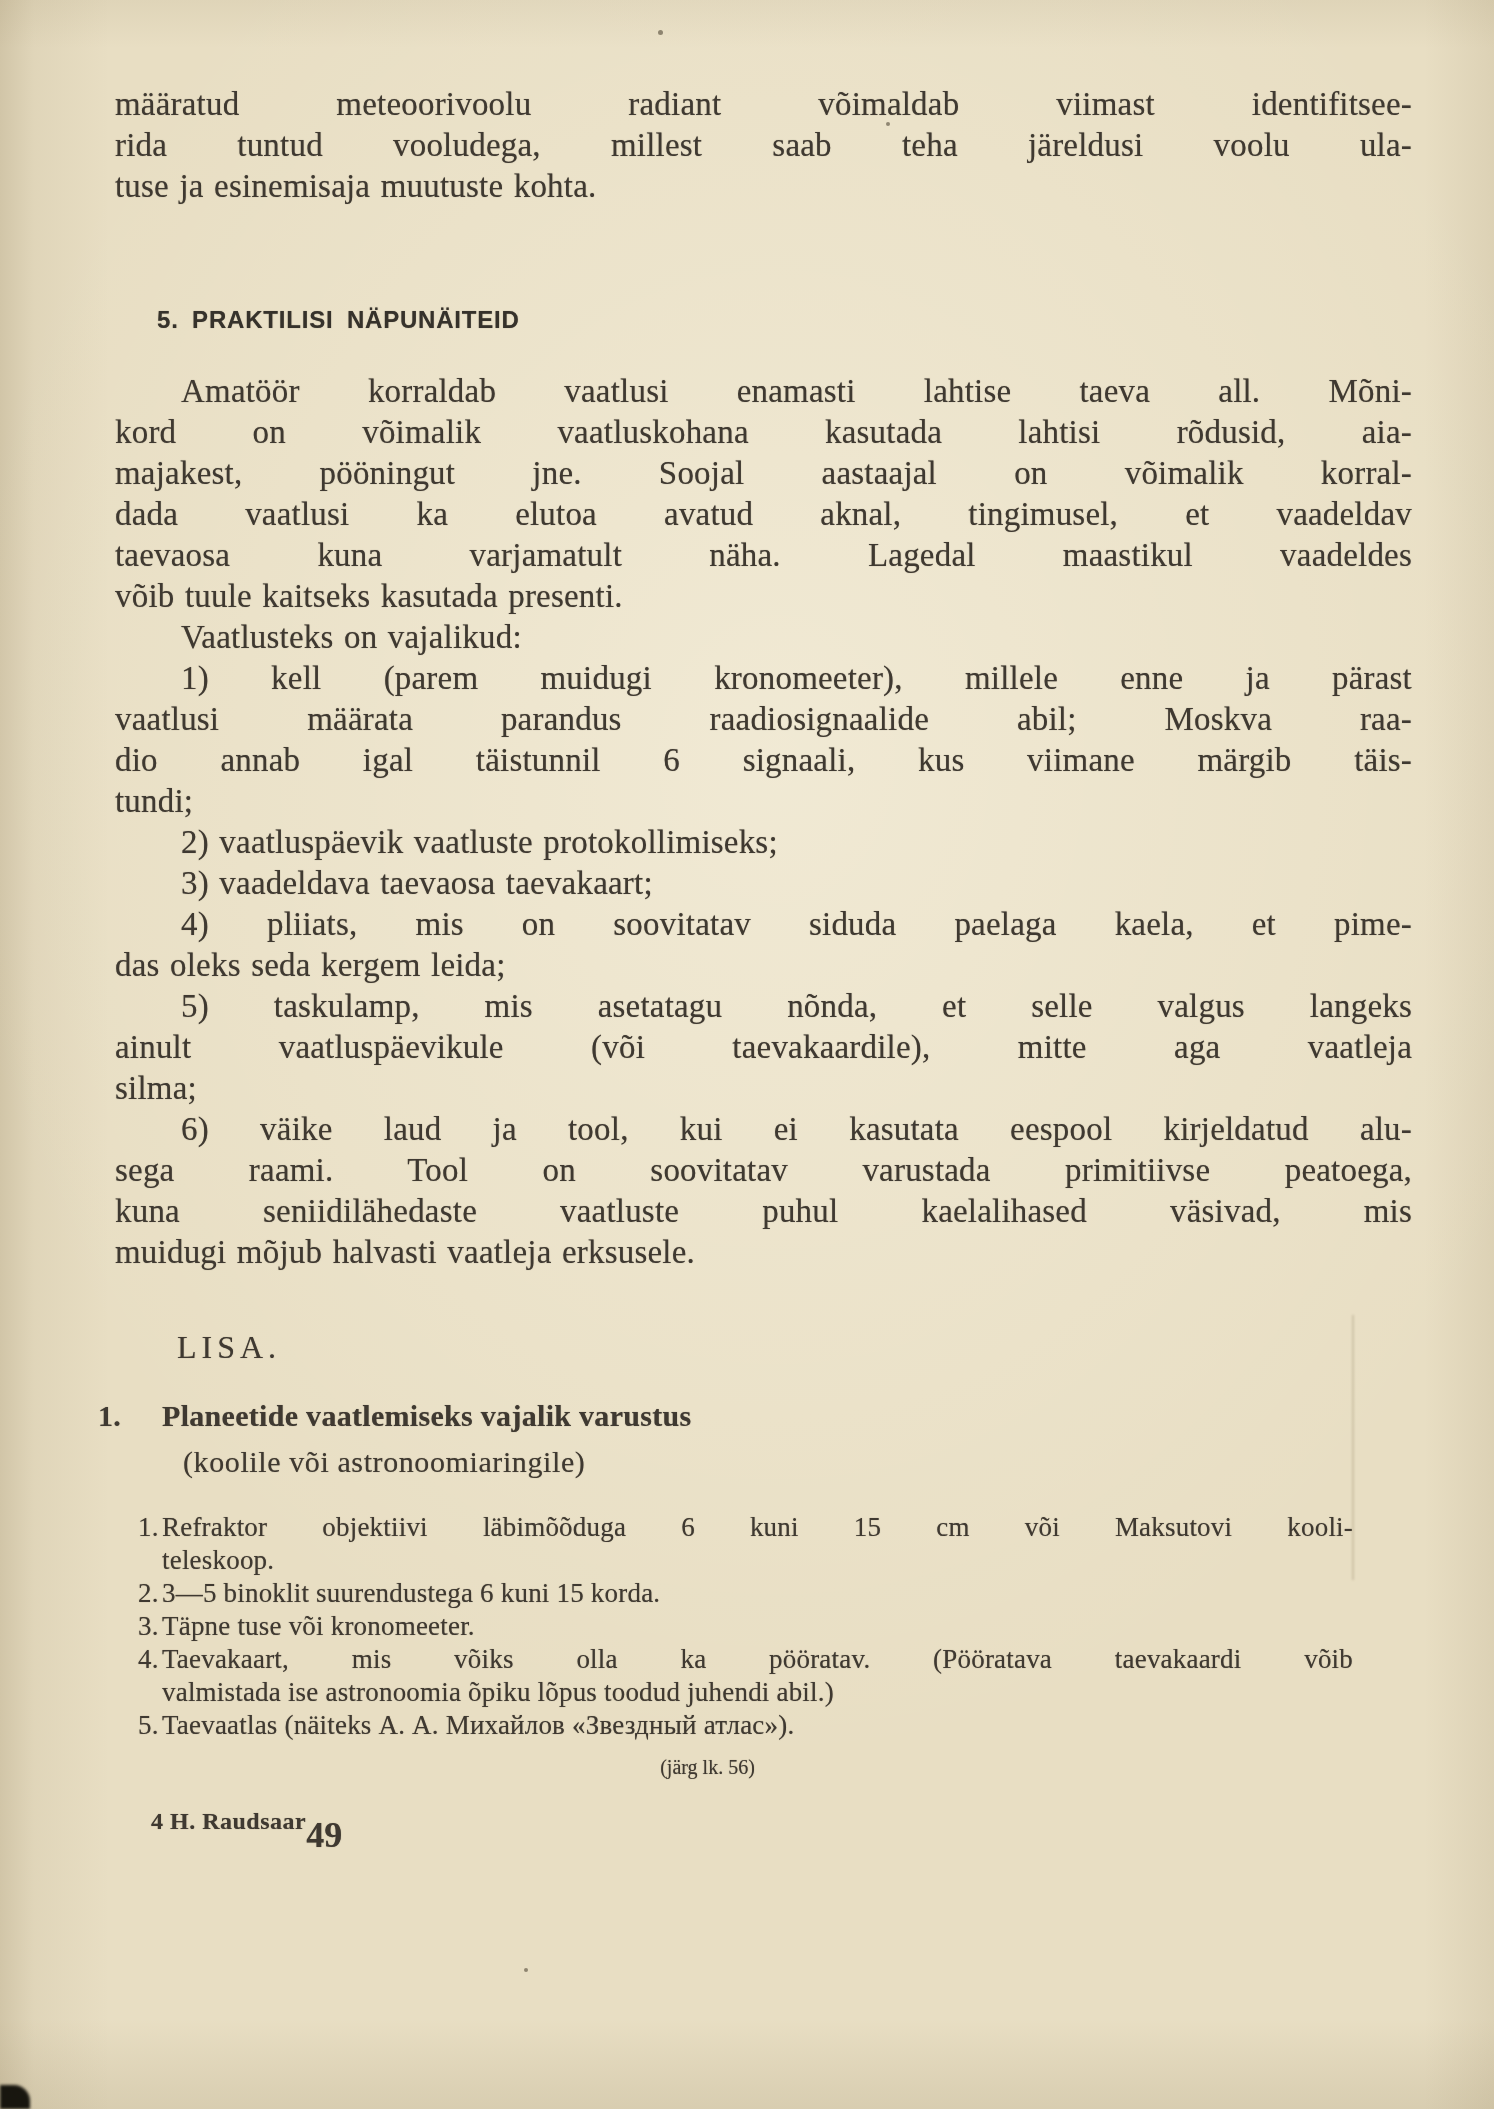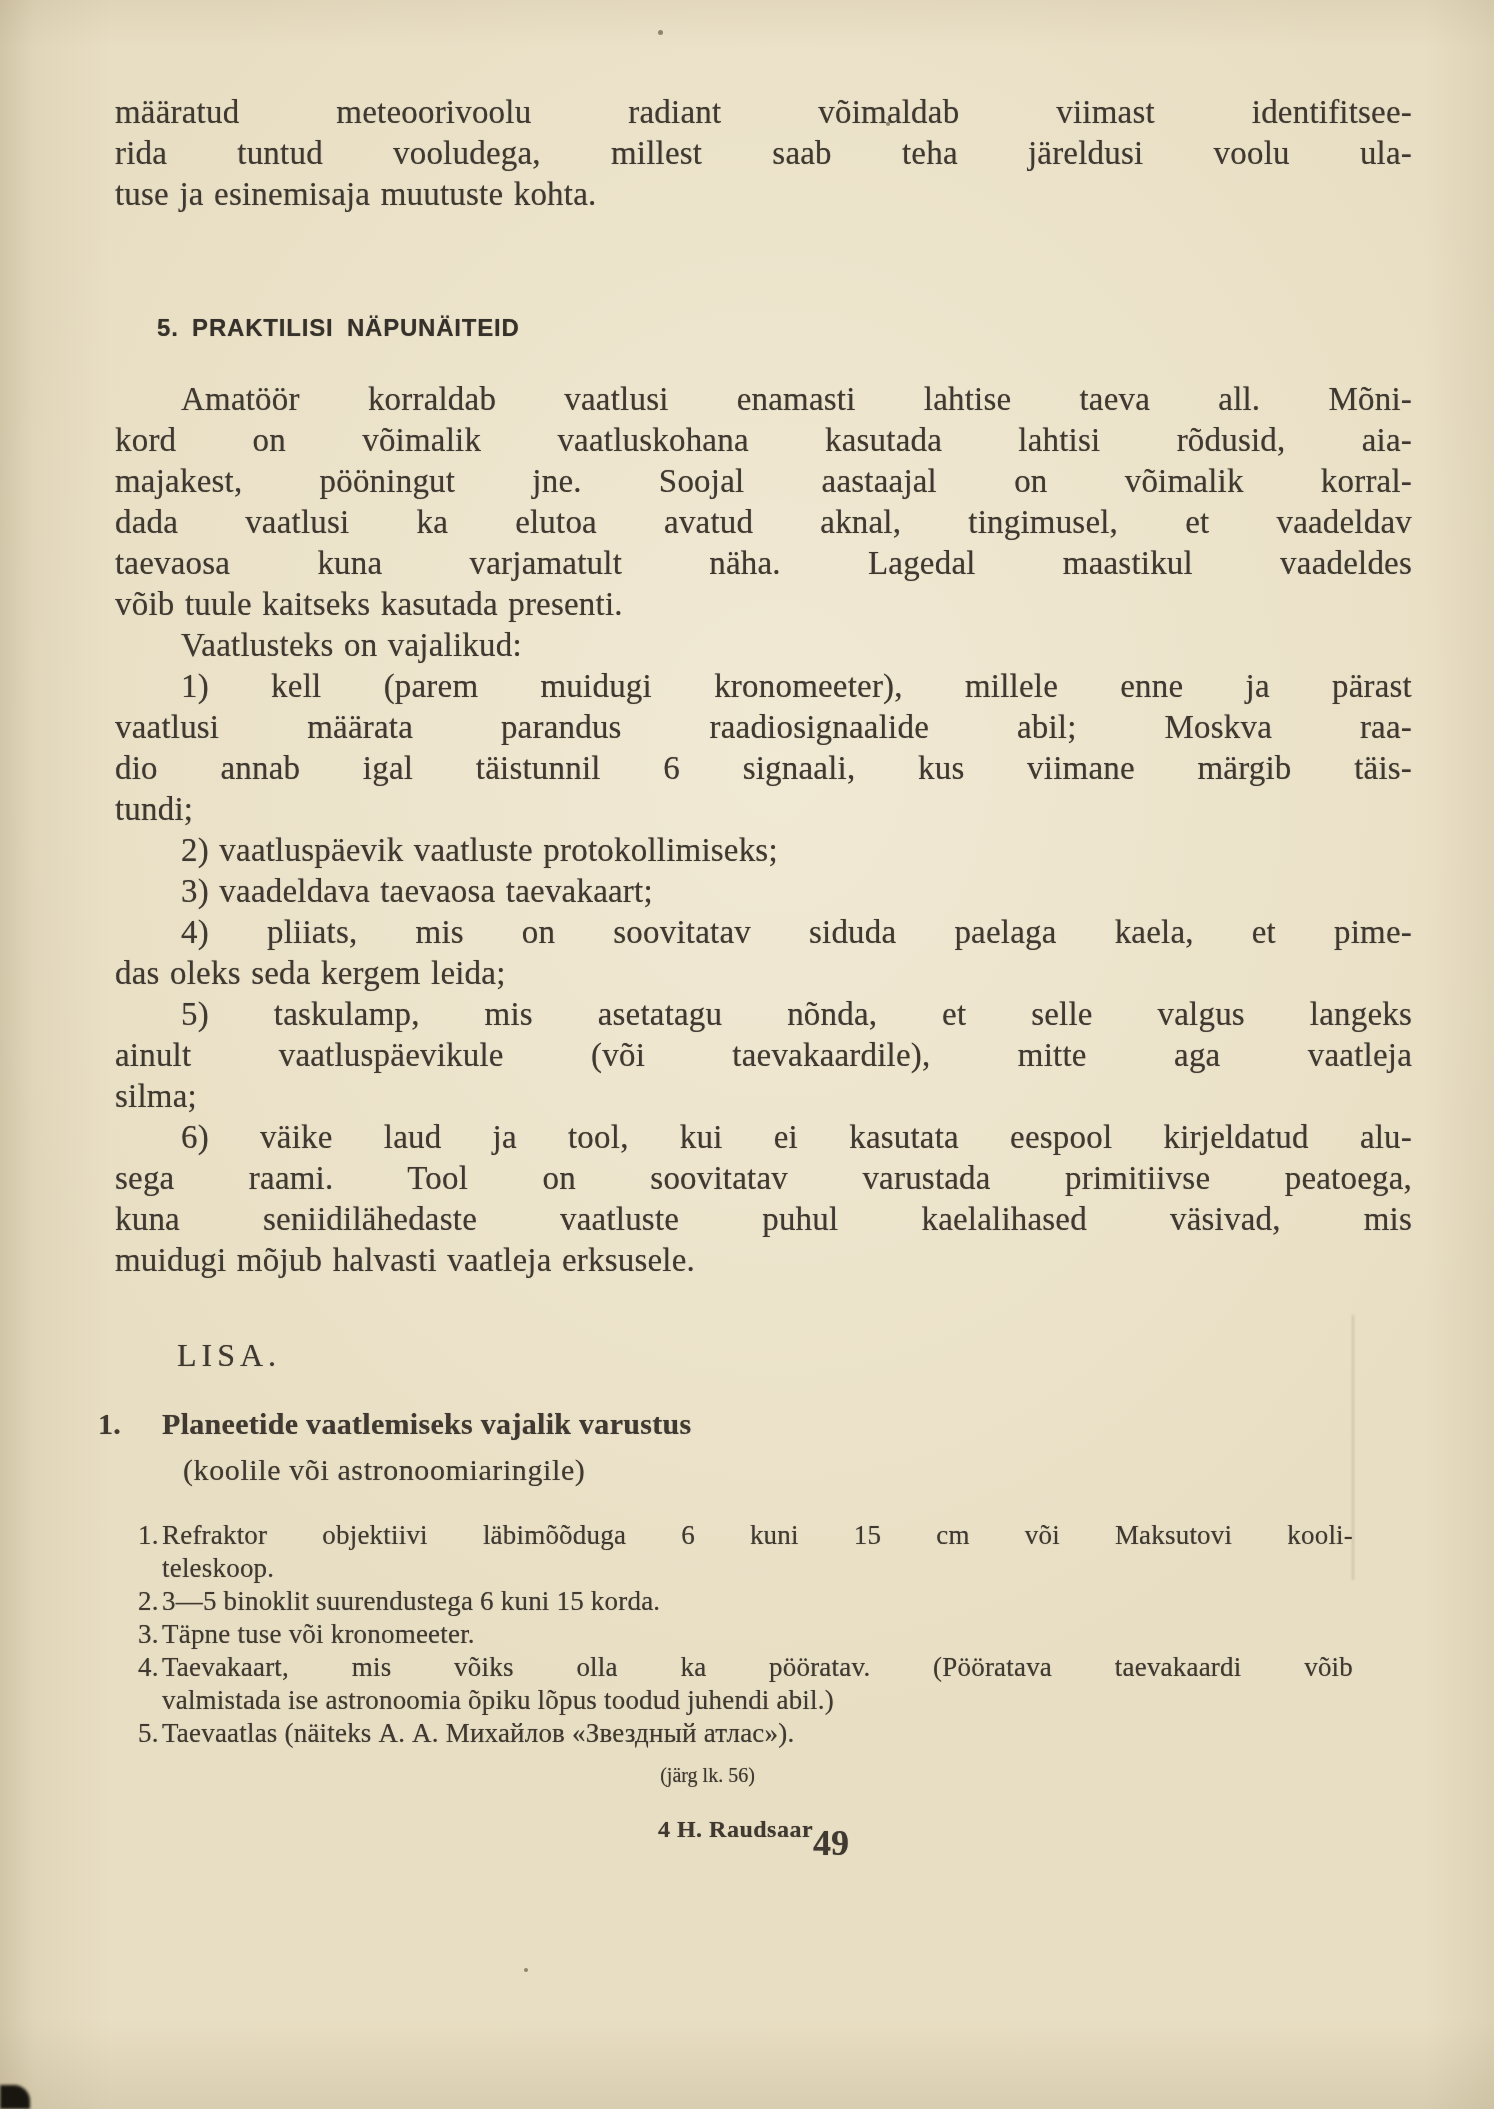--- a/index.html
+++ b/index.html
@@ -13,21 +13,21 @@
   .page {
     position: absolute; inset: 0;
     background:
       radial-gradient(ellipse 1150px 1400px at 52% 36%, rgba(255,252,240,0.38), rgba(255,252,240,0) 72%),
       linear-gradient(90deg, rgba(118,98,58,0.20) 0px, rgba(118,98,58,0.07) 34px, rgba(118,98,58,0) 110px),
       linear-gradient(270deg, rgba(118,98,58,0.10) 0px, rgba(118,98,58,0) 70px),
       linear-gradient(180deg, rgba(118,98,58,0.08) 0px, rgba(118,98,58,0) 48px),
       linear-gradient(0deg, rgba(110,92,52,0.13) 0px, rgba(110,92,52,0) 90px);
   }
   .content {
-    position: absolute; left: 115px; top: 92px; width: 1297px;
+    position: absolute; left: 115px; top: 84px; width: 1297px;
     text-shadow: 0 0 0.9px rgba(64,56,44,0.55);
   }
   .para { font-size: 33px; line-height: 41px; letter-spacing: 0.2px; word-spacing: 2px; margin: 0; }
   .tline { text-align: justify; text-align-last: justify; }
   .tline:last-child { text-align-last: left; }
   .para.indent .tline:first-child { padding-left: 66px; }
   .sec-heading {
     font-family: "Liberation Sans", "DejaVu Sans", sans-serif;
     font-weight: 700; font-size: 24px; line-height: 30px;
     letter-spacing: 0.8px; word-spacing: 6px;
@@ -35,21 +35,21 @@
   }
   .lisa { font-size: 32px; line-height: 40px; letter-spacing: 5px; margin: 54px 0 0 62px; }
   .app-title { display: flex; margin-top: 30px; font-weight: 700; font-size: 30px; line-height: 38px; letter-spacing: 0.3px; }
   .app-title .num { flex: 0 0 64px; margin-left: -17px; }
   .app-subtitle { margin: 8px 0 0 68px; font-size: 30px; line-height: 38px; letter-spacing: 0.6px; font-family: Liberation Serif, serif; }
   .app-list { margin: 30px 0 0 23px; width: 1215px; font-size: 27px; line-height: 33px; letter-spacing: 0.2px; }
   .app-item { display: flex; }
   .app-num { flex: 0 0 24px; }
   .app-lines { flex: 1; }
   .jarg { margin-top: 8px; padding-right: 112px; text-align: center; font-size: 20px; line-height: 34px; }
-  .footer { display: flex; justify-content: center; align-items: flex-start; margin-top: 24px; }
+  .footer { display: flex; justify-content: flex-start; align-items: flex-start; margin-top: 24px; }
   .sig { margin-left: 36px; font-size: 24px; font-weight: 700; letter-spacing: 0.5px; }
   .pagenum { font-size: 36px; font-weight: 700; margin: 6px 56px 0 0; }
   
   .corner-smudge { position: absolute; left: 0; bottom: 0; width: 30px; height: 24px; background: #18160f; border-radius: 0 16px 0 0; filter: blur(1.5px); }
   .crease { position: absolute; left: 1352px; top: 1315px; width: 2px; height: 265px; background: rgba(118,103,68,0.22); filter: blur(1px); }
   .speck { position: absolute; background: rgba(68,58,42,0.55); border-radius: 50%; filter: blur(0.5px); }
   .speck.s1 { left: 658px; top: 30px; width: 5px; height: 5px; }
   .speck.s2 { left: 886px; top: 122px; width: 4px; height: 4px; }
   .speck.s3 { left: 524px; top: 1968px; width: 4px; height: 4px; }
 </style>

